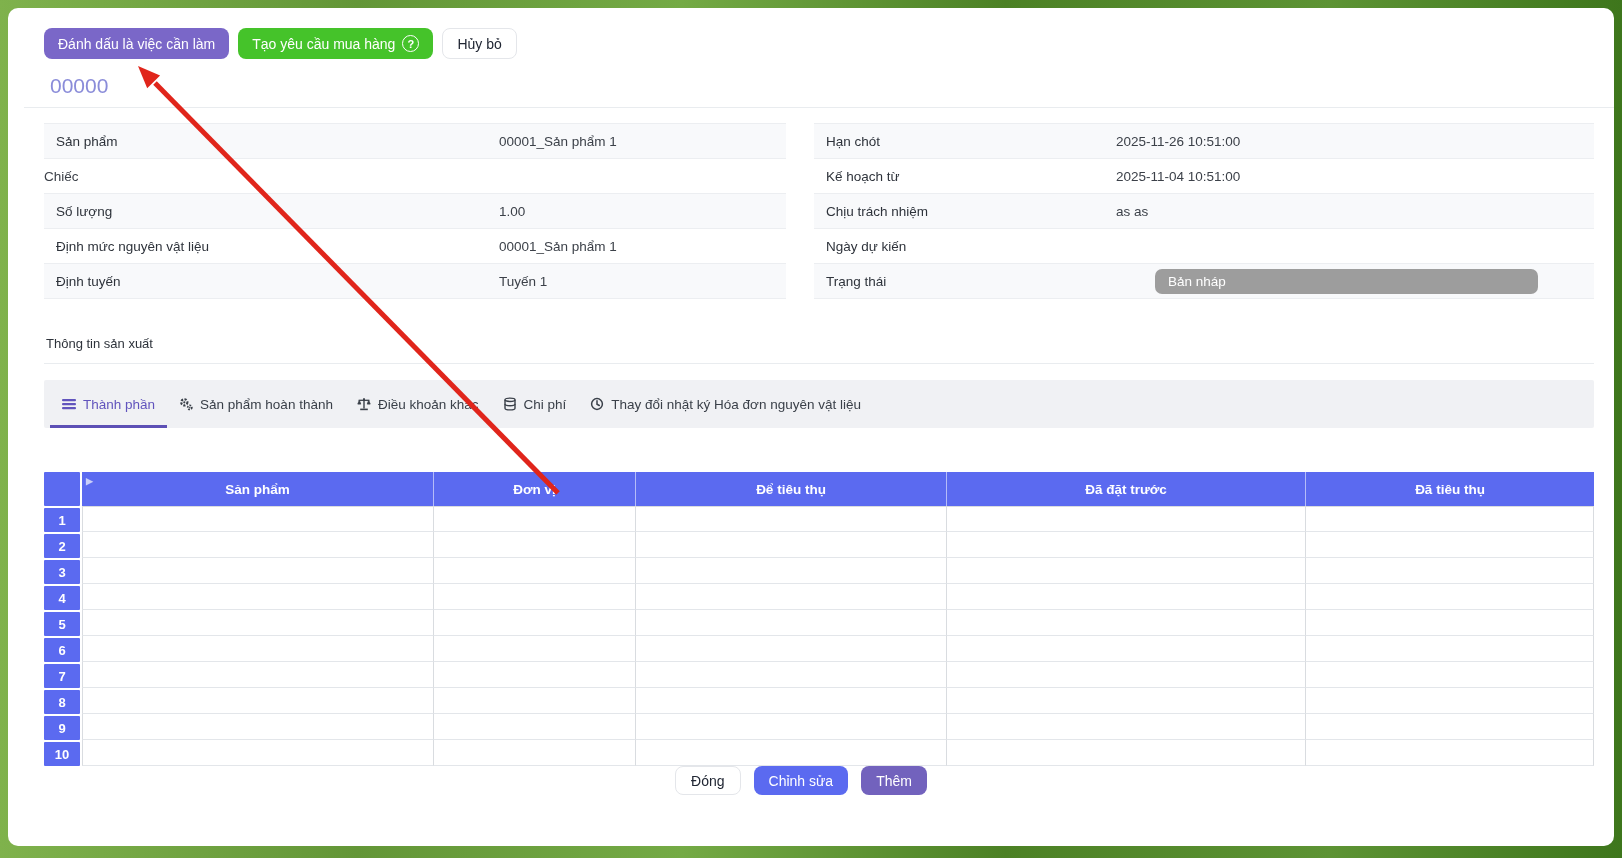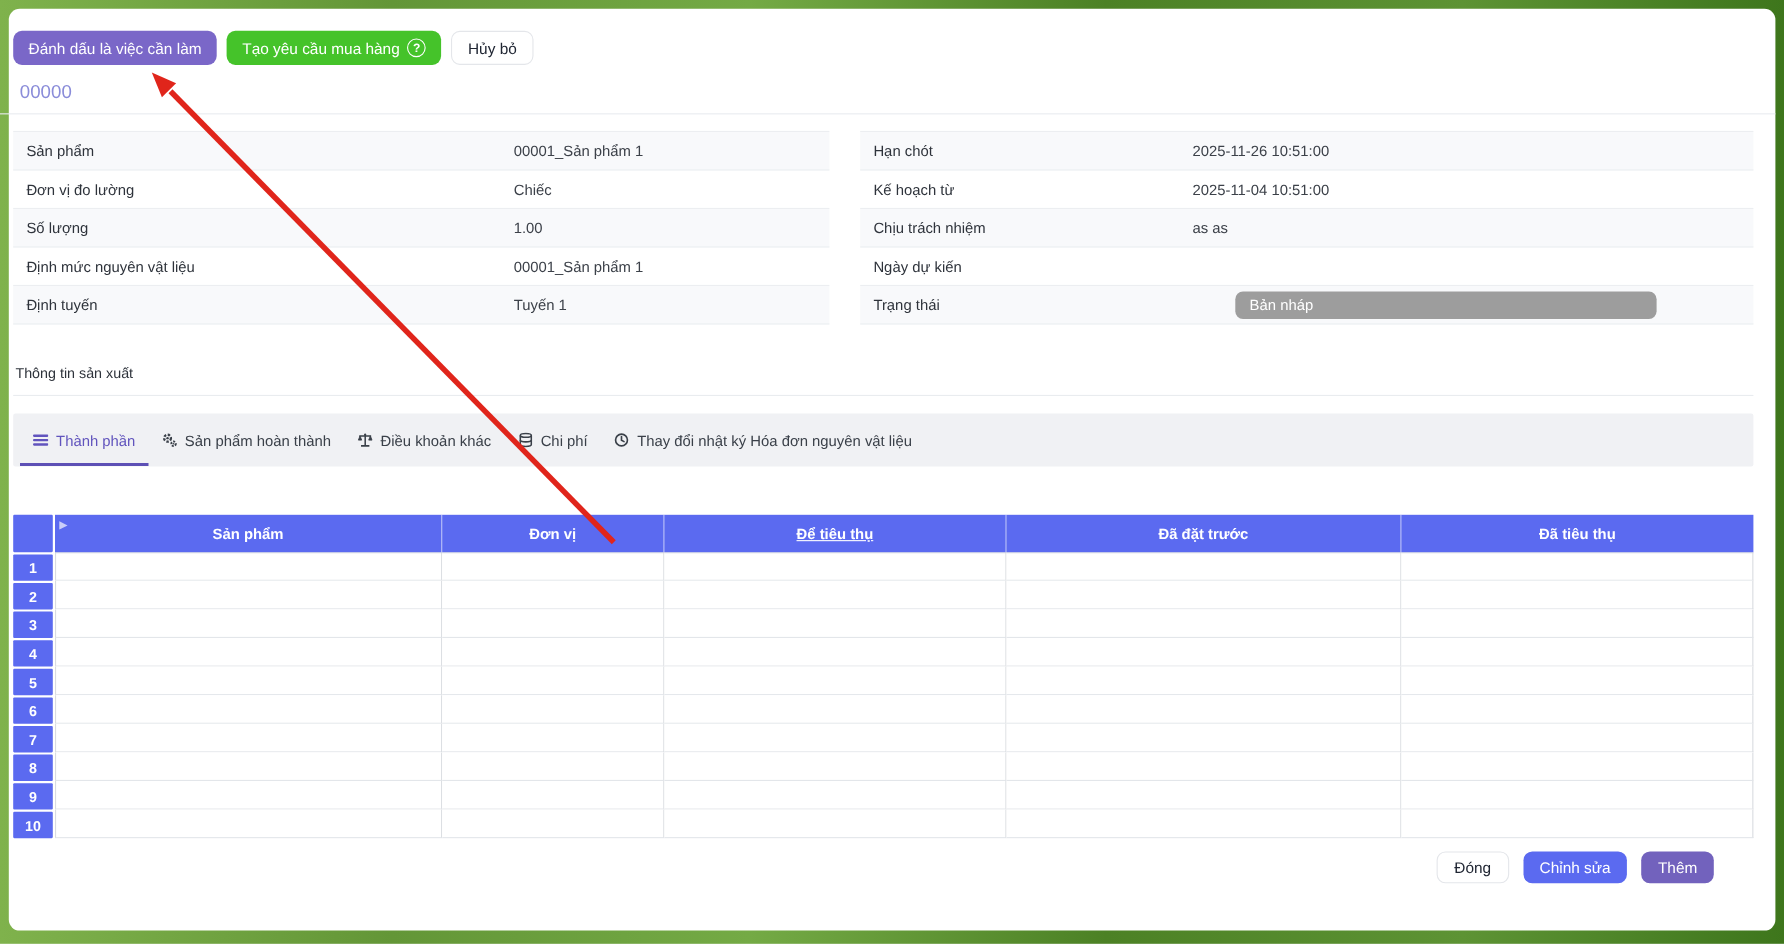--- a/index.html
+++ b/index.html
@@ -5,40 +5,40 @@
   * { box-sizing: border-box; margin: 0; padding: 0; }
   html, body { width: 1622px; height: 858px; overflow: hidden; }
   body {
     font-family: "Liberation Sans", sans-serif;
     position: relative;
     background: linear-gradient(90deg, #7fb24c 0%, #639637 22%, #74aa45 42%, #4c8125 62%, #5d9334 82%, #3e761c 100%);
   }
   .card {
     position: absolute; left: 8px; right: 8px; top: 8px; bottom: 12px;
     background: #ffffff; border-radius: 10px;
-    padding: 12px 20px 0 4px;
+    padding: 12px 20px 0 36px;
   }
   
   .toolbar { display: flex; align-items: center; gap: 9px; margin-top: 8px; }
   .btn {
     border: none; cursor: pointer; font-family: inherit;
     height: 31px; border-radius: 8px; font-size: 14px; padding: 0 14px;
     display: inline-flex; align-items: center; gap: 7px; white-space: nowrap;
   }
   .btn-purple { background: #7a67c8; color: #fff; }
   .btn-green  { background: #45c32a; color: #fff; font-weight: 500; }
   .btn-plain  { background: #fff; color: #202633; border: 1px solid #e4e6ea; }
   .help-badge {
     width: 17px; height: 17px; border-radius: 50%;
     border: 1.6px solid #ffffff; color: #ffffff;
     font-size: 11px; font-weight: bold; line-height: 14px;
     display: inline-flex; align-items: center; justify-content: center;
   }
   
-  .record-title { margin: 15px 0 9px 6px; font-size: 17px; color: #8a8cd9; }
+  .record-title { margin: 15px 0 9px 6px; font-size: 21px; color: #8a8cd9; }
   .divider-full { height: 1px; background: #e9ecef; margin: 0 -20px; }
   .divider { height: 1px; background: #e9ecef; }
   
   .details { display: flex; gap: 28px; margin-top: 15px; }
   .dtable { border-top: 1px solid #eceef1; }
   .dtable-left  { width: 742px; }
   .dtable-right { flex: 1; }
   .drow {
     display: flex; align-items: center; height: 35px;
     border-bottom: 1px solid #eceef1; font-size: 13.5px;
@@ -76,33 +76,33 @@
   }
   .hcell {
     background: #5b6af0; color: #ffffff; font-weight: bold;
     display: flex; align-items: center; justify-content: center;
     border-right: 1px solid rgba(255,255,255,0.55); position: relative;
   }
   .hcell:last-child { border-right: none; }
   .tri {
     position: absolute; left: 4px; top: 4px; font-size: 9px; color: #c9cef9;
   }
-  .c1 { width: 352px; } .c2 { width: 202px; } .c3 { width: 311px; text-decoration: underline; }
+  .c1 { width: 352px; } .c2 { width: 202px; } .c3 { width: 311px; }
   .c4 { width: 359px; } .c5 { flex: 1; }
   .gbody .grow { height: 26px; }
   .numcell {
     width: 36px; margin-right: 2px; margin-top: 2px;
     background: #5b6af0; color: #fff; font-weight: bold; font-size: 13px;
     display: flex; align-items: center; justify-content: center; border-radius: 1px;
   }
   .cell { background: #fff; border-right: 1px solid #d9dce0; border-bottom: 1px solid #e3e6ea; }
   .gbody .grow:first-child .cell { border-top: 1px solid #d9dce0; }
   .cell.c1 { border-left: 1px solid #d9dce0; }
   
-  .footer { display: flex; justify-content: flex-end; gap: 13px; margin-top: 12px; padding-right: 36px; }
+  .footer { display: flex; justify-content: center; gap: 13px; margin-top: 0; padding-right: 36px; }
   .btn-sm { height: 29px; border-radius: 8px; font-size: 14px; padding: 0 15px; }
   .btn-blue { background: #5b6af0; color: #fff; }
   .btn-addpurple { background: #7262bd; color: #fff; }
   
   .arrow-overlay { position: absolute; inset: 0; width: 1622px; height: 858px; pointer-events: none; z-index: 60; }
 </style>
 </head>
 <body>
 
 <div class="card">
@@ -119,21 +119,20 @@
   <div class="record-title">00000</div>
   <div class="divider-full"></div>
 
   <div class="details">
     <div class="dtable dtable-left">
       <div class="drow">
         <span class="dlabel">Sản phẩm</span>
         <span class="dvalue">00001_Sản phẩm 1</span>
       </div>
       <div class="drow">
-        <span class="dlabel">Đơn vị đo lường</span>
         <span class="dvalue">Chiếc</span>
       </div>
       <div class="drow">
         <span class="dlabel">Số lượng</span>
         <span class="dvalue">1.00</span>
       </div>
       <div class="drow">
         <span class="dlabel">Định mức nguyên vật liệu</span>
         <span class="dvalue">00001_Sản phẩm 1</span>
       </div>

